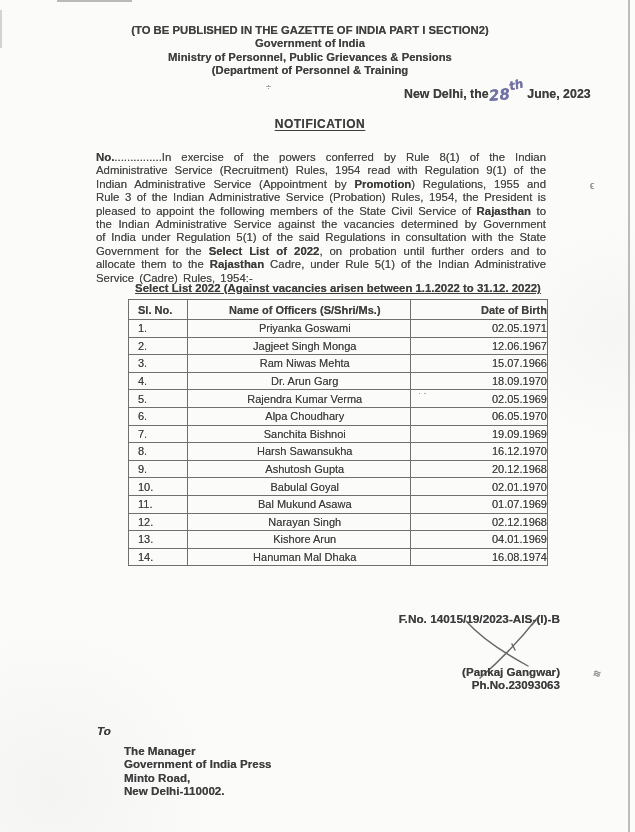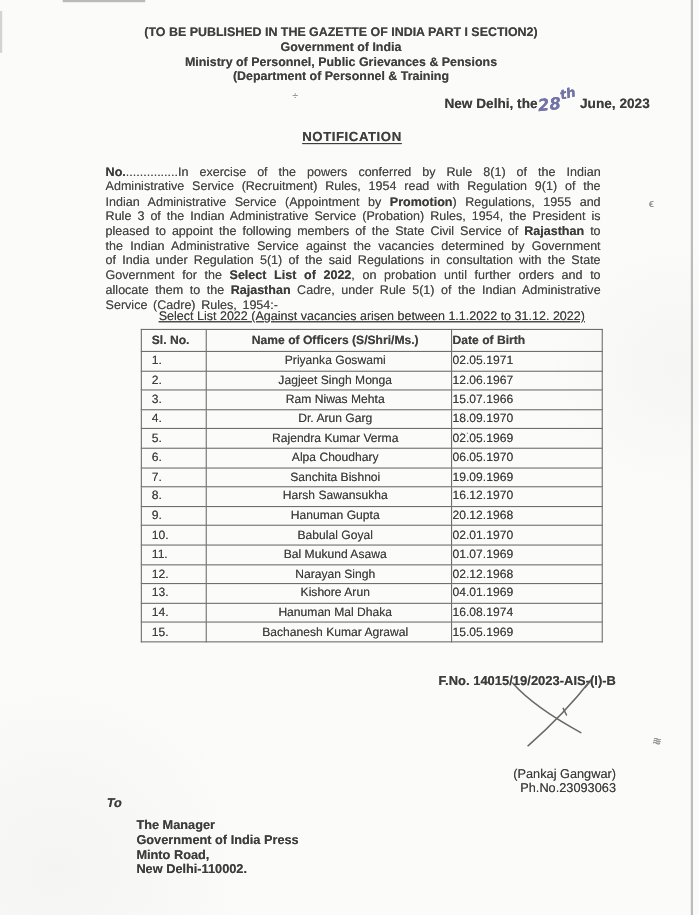--- a/index.html
+++ b/index.html
@@ -29,35 +29,35 @@
   .title{left:40px;top:117px;width:560px;text-align:center;font-weight:700;font-size:12px;
          letter-spacing:.5px;color:#3e3e3e;}
   .title u{text-underline-offset:2px;}
 
   
   .para{left:96px;top:151px;width:450px;font-size:11.4px;line-height:13.4px;
         text-align:justify;color:#474747;word-spacing:2px;}
   .para b{color:#3b3b3b;}
 
   
-  .tbl-title{left:128px;top:282px;width:420px;text-align:center;font-weight:400;
+  .tbl-title{left:128px;top:282px;width:420px;text-align:center;font-weight:700;
              font-size:11.4px;color:#3d3d3d;}
   table.list{position:absolute;left:128px;top:299px;width:420px;border-collapse:collapse;
              font-size:11px;color:#3f3f3f;}
   table.list th,table.list td{border:1px solid #6f6f6f;padding:0;}
   table.list th{height:19px;font-weight:700;}
   table.list td{height:16.6px;font-weight:400;}
   .c-sl{width:52px;text-align:left;padding-left:9px !important;}
   .c-name{width:225px;text-align:center;padding-left:11px !important;}
-  .c-dob{width:143px;text-align:left;}
+  .c-dob{width:143px;text-align:right;}
 
   
   .fno{left:0;top:612px;width:560px;text-align:right;font-weight:700;font-size:11.8px;color:#3c3c3c;}
-  .sigblock{left:0;top:665px;width:560px;text-align:right;font-weight:400;
-            font-size:11.6px;line-height:13.2px;color:#3c3c3c;margin-top:32px;}
+  .sigblock{left:0;top:665px;width:560px;text-align:right;font-weight:700;
+            font-size:11.6px;line-height:13.2px;color:#3c3c3c;}
 
   
   .to{left:97px;top:724px;font-weight:700;font-size:11.6px;color:#3c3c3c;font-style:italic;}
   .addr{left:124px;top:744px;font-weight:700;font-size:11.6px;line-height:13.4px;color:#3c3c3c;}
 
   
   .scanline-right{left:628px;top:0;width:1.5px;height:832px;background:#9a9a9a;opacity:.65;}
   .streak-top{left:57px;top:0;width:75px;height:2px;background:#6a6a6a;opacity:.45;}
   .streak-left{left:0;top:10px;width:2px;height:38px;background:#8a8a8a;opacity:.35;}
   .mark{color:#9a9a9a;font-size:9px;}
@@ -132,21 +132,21 @@
           <td class="c-name">Sanchita Bishnoi</td>
           <td class="c-dob">19.09.1969</td>
         </tr>
       <tr>
           <td class="c-sl">8.</td>
           <td class="c-name">Harsh Sawansukha</td>
           <td class="c-dob">16.12.1970</td>
         </tr>
       <tr>
           <td class="c-sl">9.</td>
-          <td class="c-name">Hanuman Gupta</td>
+          <td class="c-name">Ashutosh Gupta</td>
           <td class="c-dob">20.12.1968</td>
         </tr>
       <tr>
           <td class="c-sl">10.</td>
           <td class="c-name">Babulal Goyal</td>
           <td class="c-dob">02.01.1970</td>
         </tr>
       <tr>
           <td class="c-sl">11.</td>
           <td class="c-name">Bal Mukund Asawa</td>
@@ -159,25 +159,20 @@
         </tr>
       <tr>
           <td class="c-sl">13.</td>
           <td class="c-name">Kishore Arun</td>
           <td class="c-dob">04.01.1969</td>
         </tr>
       <tr>
           <td class="c-sl">14.</td>
           <td class="c-name">Hanuman Mal Dhaka</td>
           <td class="c-dob">16.08.1974</td>
-        </tr>
-      <tr>
-          <td class="c-sl">15.</td>
-          <td class="c-name">Bachanesh Kumar Agrawal</td>
-          <td class="c-dob">15.05.1969</td>
         </tr>
     </tbody>
   </table>
 
   <div class="abs mark" style="left:418px;top:388px;">·&nbsp;·</div>
   <div class="abs mark" style="left:590px;top:180px;font-size:10px;">ϵ</div>
   <div class="abs mark" style="left:593px;top:668px;font-size:10px;transform:rotate(12deg);">≋</div>
 
   <div class="abs fno">F.No. 14015/19/2023-AIS-(I)-B</div>
 

